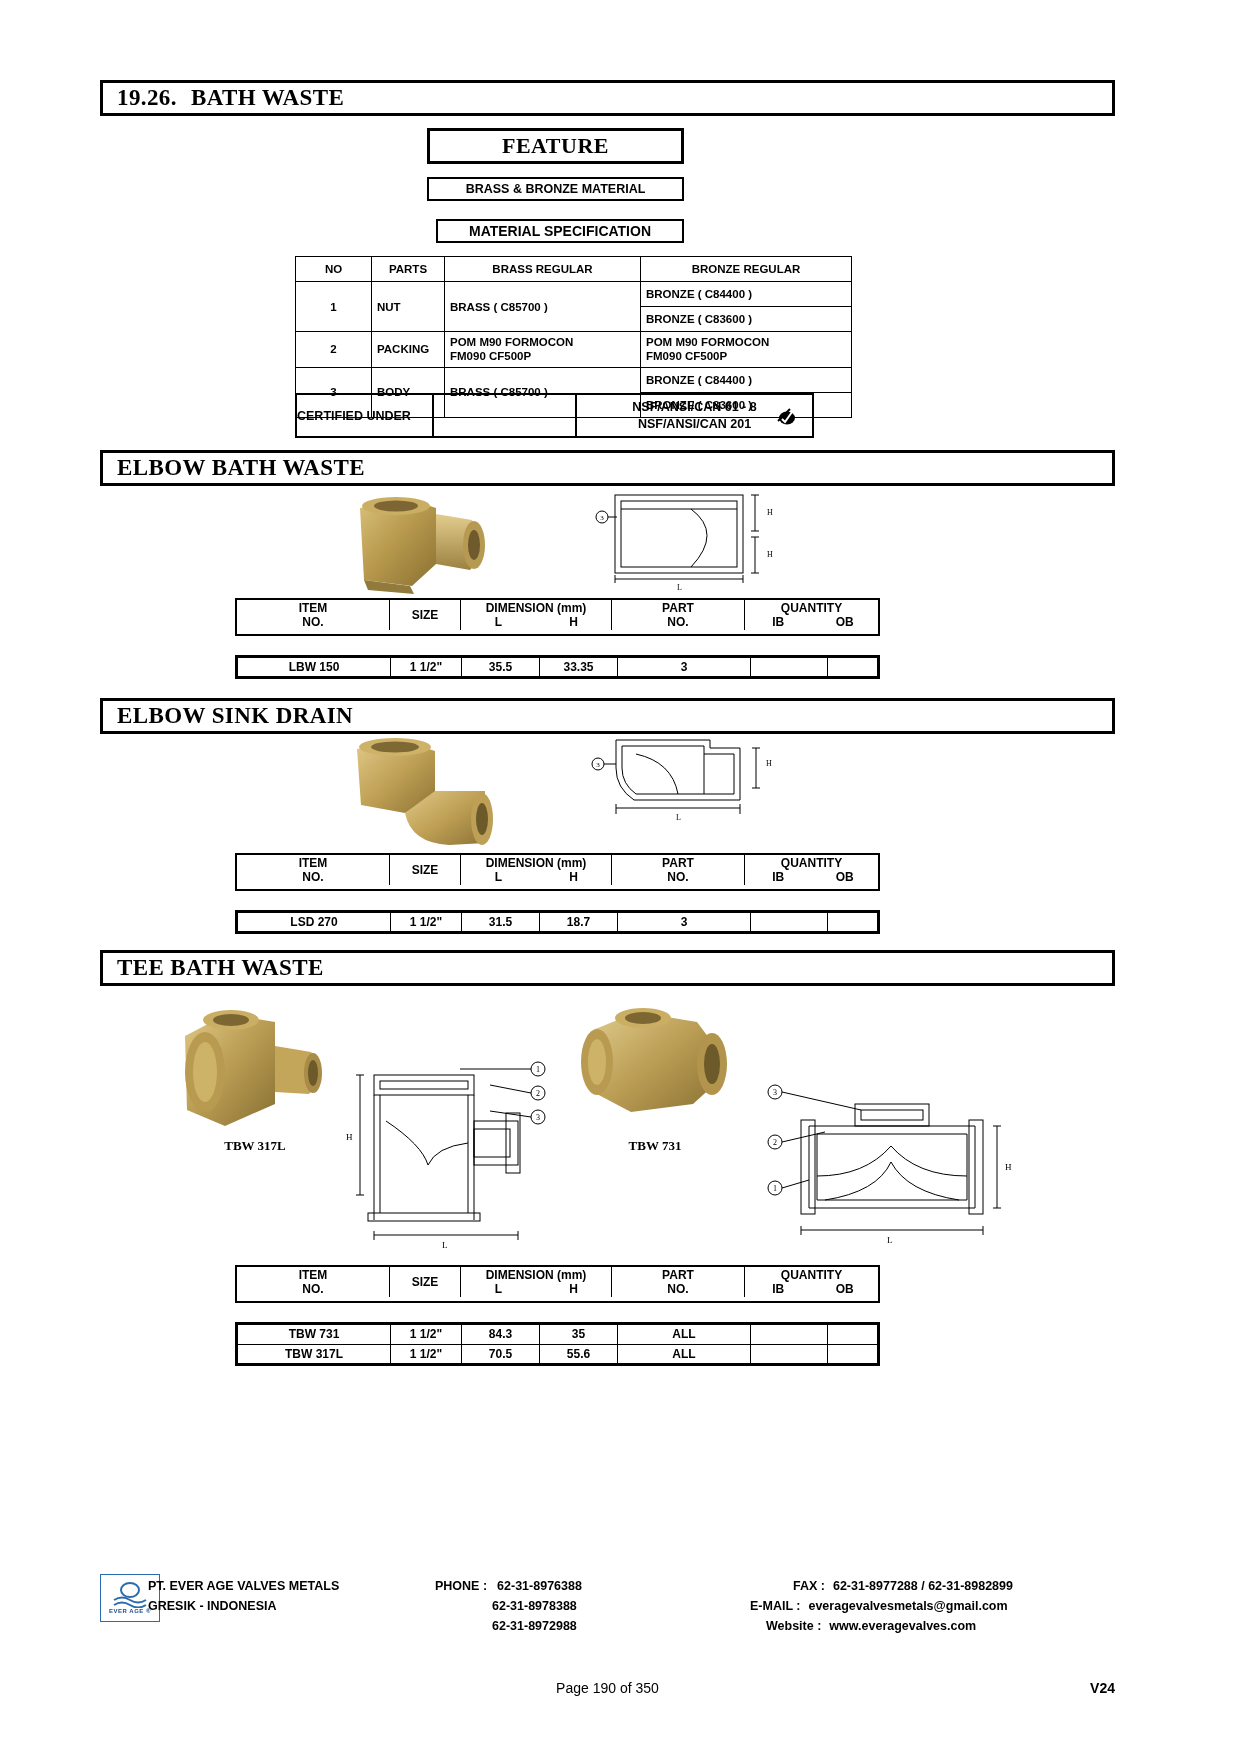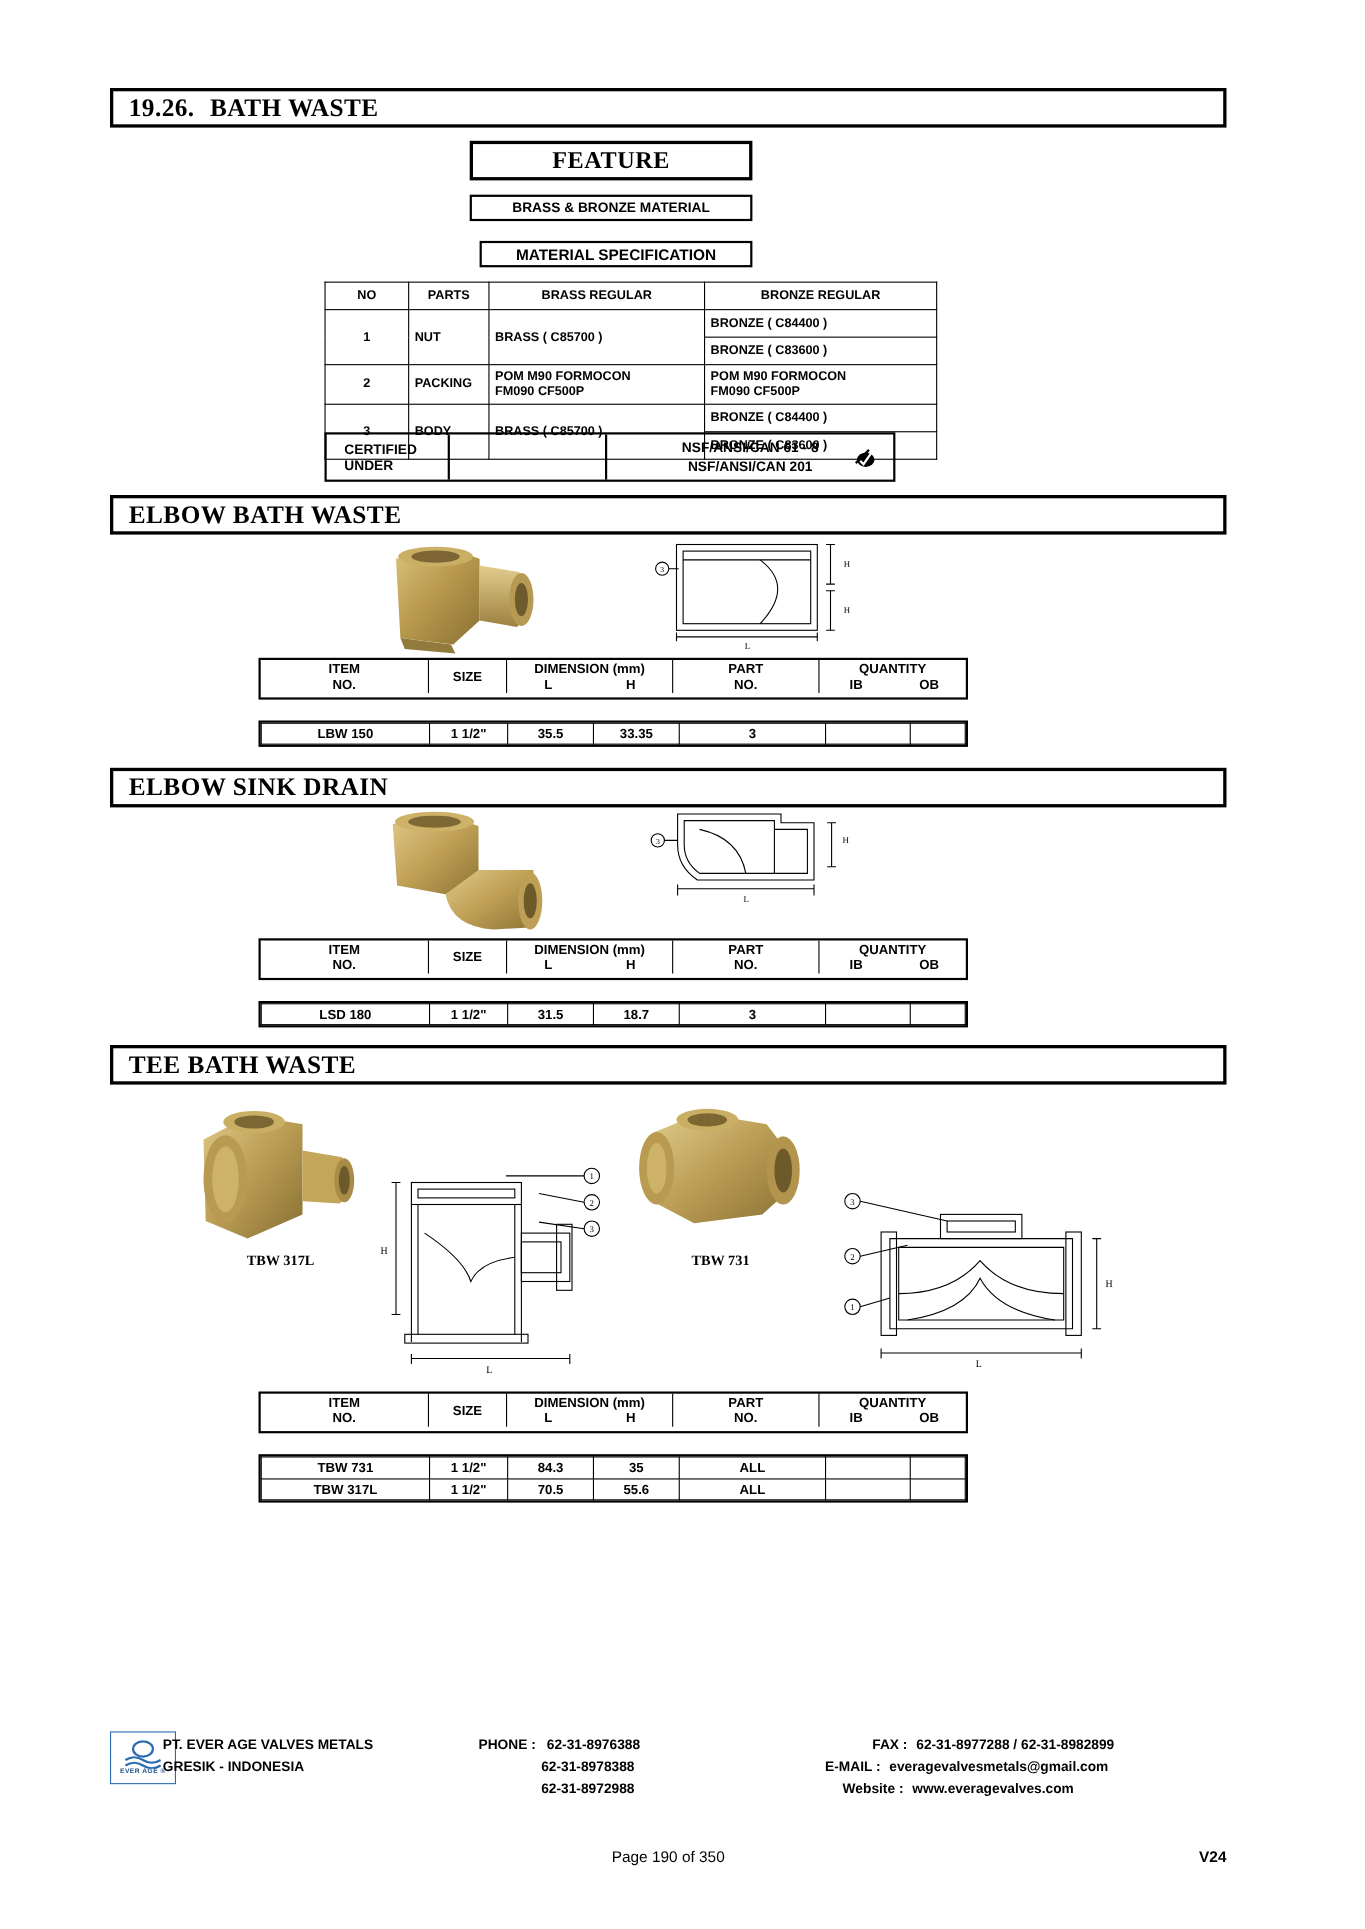--- a/index.html
+++ b/index.html
@@ -58,21 +58,21 @@
     vertical-align:middle;
   }
   .mat-table th{text-align:center;font-weight:bold;}
   .c{text-align:center;}
 
   .cert-box{
     position:absolute;left:295px;top:393px;width:519px;height:45px;
     border:2px solid #000;box-sizing:border-box;
     display:flex;font-size:12.5px;font-weight:bold;
   }
-  .cert-label{width:112px;display:flex;align-items:center;padding-left:16px;border-right:2px solid #000;box-sizing:border-box;}
+  .cert-label{width:137px;display:flex;align-items:center;padding-left:0;border-right:2px solid #000;box-sizing:border-box;}
   .cert-mid{width:143px;border-right:2px solid #000;box-sizing:border-box;}
   .cert-right{flex:1;display:flex;flex-direction:column;align-items:center;justify-content:center;line-height:1.35;position:relative;}
   .cert-mark{position:absolute;right:14px;bottom:4px;}
 
   
   .spec{
     position:absolute;
     font-size:12px;font-weight:bold;
     border:2px solid #000;box-sizing:border-box;
   }
@@ -337,21 +337,21 @@
         </td>
       </tr>
     </tbody>
       </table>
   </div>
 
   <div class="spec" style="left:235px;top:910px;width:645px;height:24px;">
     <table style="width:100%;height:100%;border-collapse:collapse;">
       <tbody>
           <tr>
-        <td style="width:150px;">LSD 180</td>
+        <td style="width:150px;">LSD 270</td>
         <td style="width:68px;">1 1/2"</td>
         <td style="width:75px;">31.5</td>
         <td style="width:75px;">18.7</td>
         <td style="width:130px;">3</td>
         <td style="width:74px;"></td>
         <td></td>
       </tr>
     </tbody>
       </table>
   </div>

